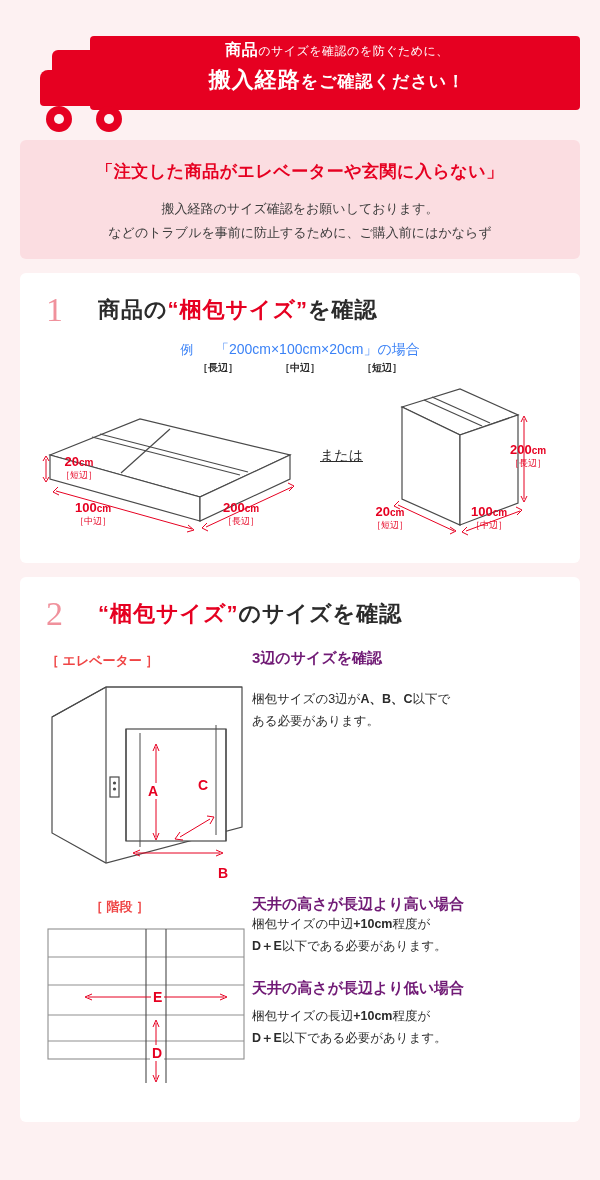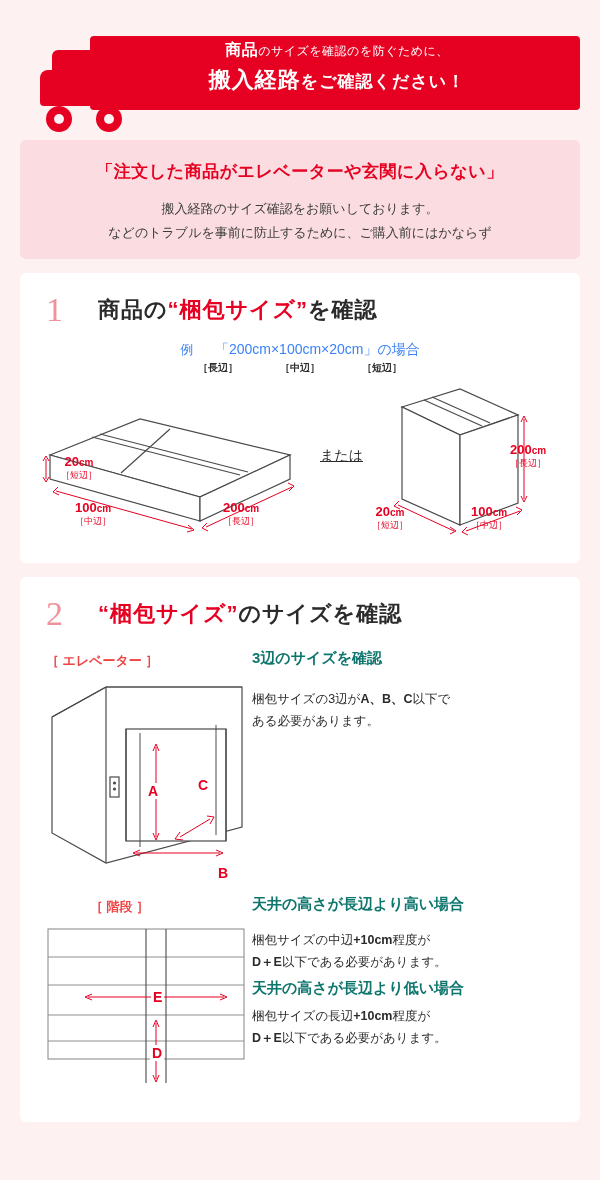--- a/index.html
+++ b/index.html
@@ -149,21 +149,21 @@
   .mlabel .side { font-size: 9px; color: #e60021; }
 
   
   .card2 { height: 545px; }
   .sub-label {
     font-size: 13px;
     color: #ef4444;
     font-weight: bold;
   }
   .red-head {
-    color: #0f766e;
+    color: #701a75;
     font-size: 15px;
     font-weight: bold;
   }
   .body-text {
     font-size: 12.5px;
     line-height: 1.75;
     color: #2b2b2b;
   }
   .body-text b { color: #2b2b2b; }
 
@@ -392,21 +392,21 @@
           <path d="M111,104 L114,97 L117,104"></path>
             <path d="M111,152 L114,159 L117,152"></path>
         </g>
       </svg>
     </div>
     <div class="abs dim-letter" style="left:131px; top:412px;">E</div>
     <div class="abs dim-letter" style="left:130px; top:468px;">D</div>
 
     <div class="abs" style="left:232px; top:318px; width:310px;">
       <div class="red-head">天井の高さが長辺より高い場合</div>
-      <div class="body-text" style="margin-top:16px;">
+      <div class="body-text" style="margin-top:0;">
         <span>梱包サイズの中辺</span><b>+10cm</b><span>程度が</span>
       </div>
       <div class="body-text">
         <b>D＋E</b><span>以下である必要があります。</span>
       </div>
     </div>
 
     <div class="abs" style="left:232px; top:402px; width:310px;">
       <div class="red-head">天井の高さが長辺より低い場合</div>
       <div class="body-text" style="margin-top:8px;">

